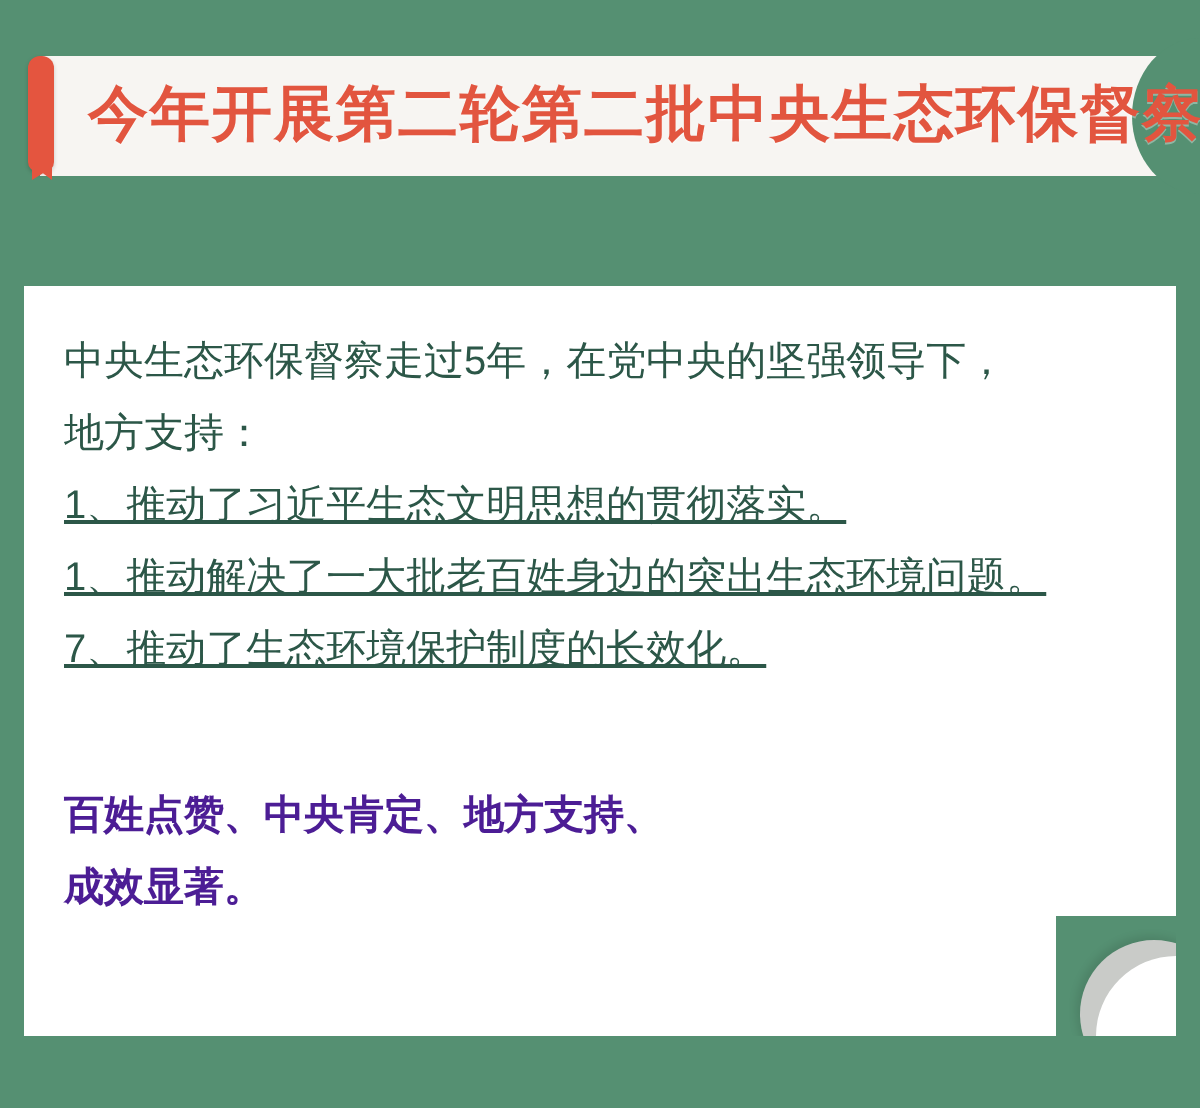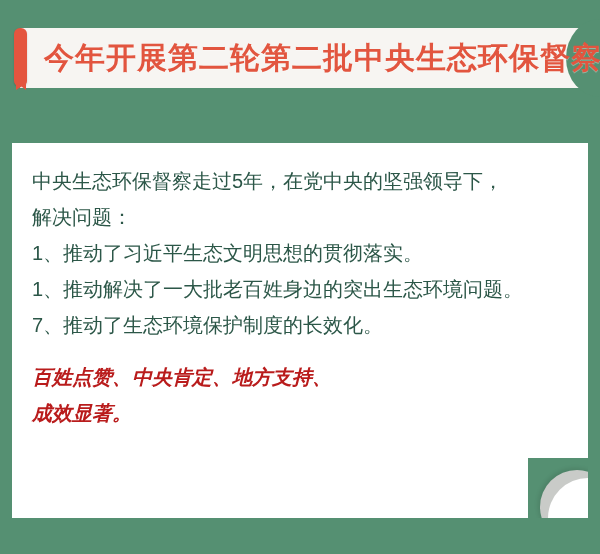--- a/index.html
+++ b/index.html
@@ -150,28 +150,28 @@
     margin: 0;
     text-align: left;
   }
 
   #intro {
     margin-bottom: 0px;
   }
 
   .list-item {
     margin: 0;
+    text-decoration: underline;
   }
 
   #highlight {
-    margin-top: 16px;
-    color: #b91c1c;
+    margin-top: 47px;
+    color: #4c1d95;
     font-weight: bold;
     line-height: 36px;
-    font-style: italic;
   }
   .hl-line { display: block; }
 </style>
 </head>
 <body>
 
 <div id="poster">
 
   <div id="banner">
     <div id="banner-sheet">
@@ -181,21 +181,21 @@
     <div id="banner-redbar-tail"></div>
     <div id="banner-title">今年开展第二轮第二批中央生态环保督察</div>
   </div>
 
   <div id="card">
 
     <div id="card-body">
 
       <p class="para" id="intro">
         <span>中央生态环保督察走过5年，在党中央的坚强领导下，</span><br>
-        <span>解决问题：</span>
+        <span>地方支持：</span>
       </p>
 
       <p class="para list-item">1、推动了习近平生态文明思想的贯彻落实。</p>
       <p class="para list-item">1、推动解决了一大批老百姓身边的突出生态环境问题。</p>
       <p class="para list-item">7、推动了生态环境保护制度的长效化。</p>
 
       <p class="para" id="highlight">
         <span class="hl-line">百姓点赞、中央肯定、地方支持、</span>
         <span class="hl-line">成效显著。</span>
       </p>

